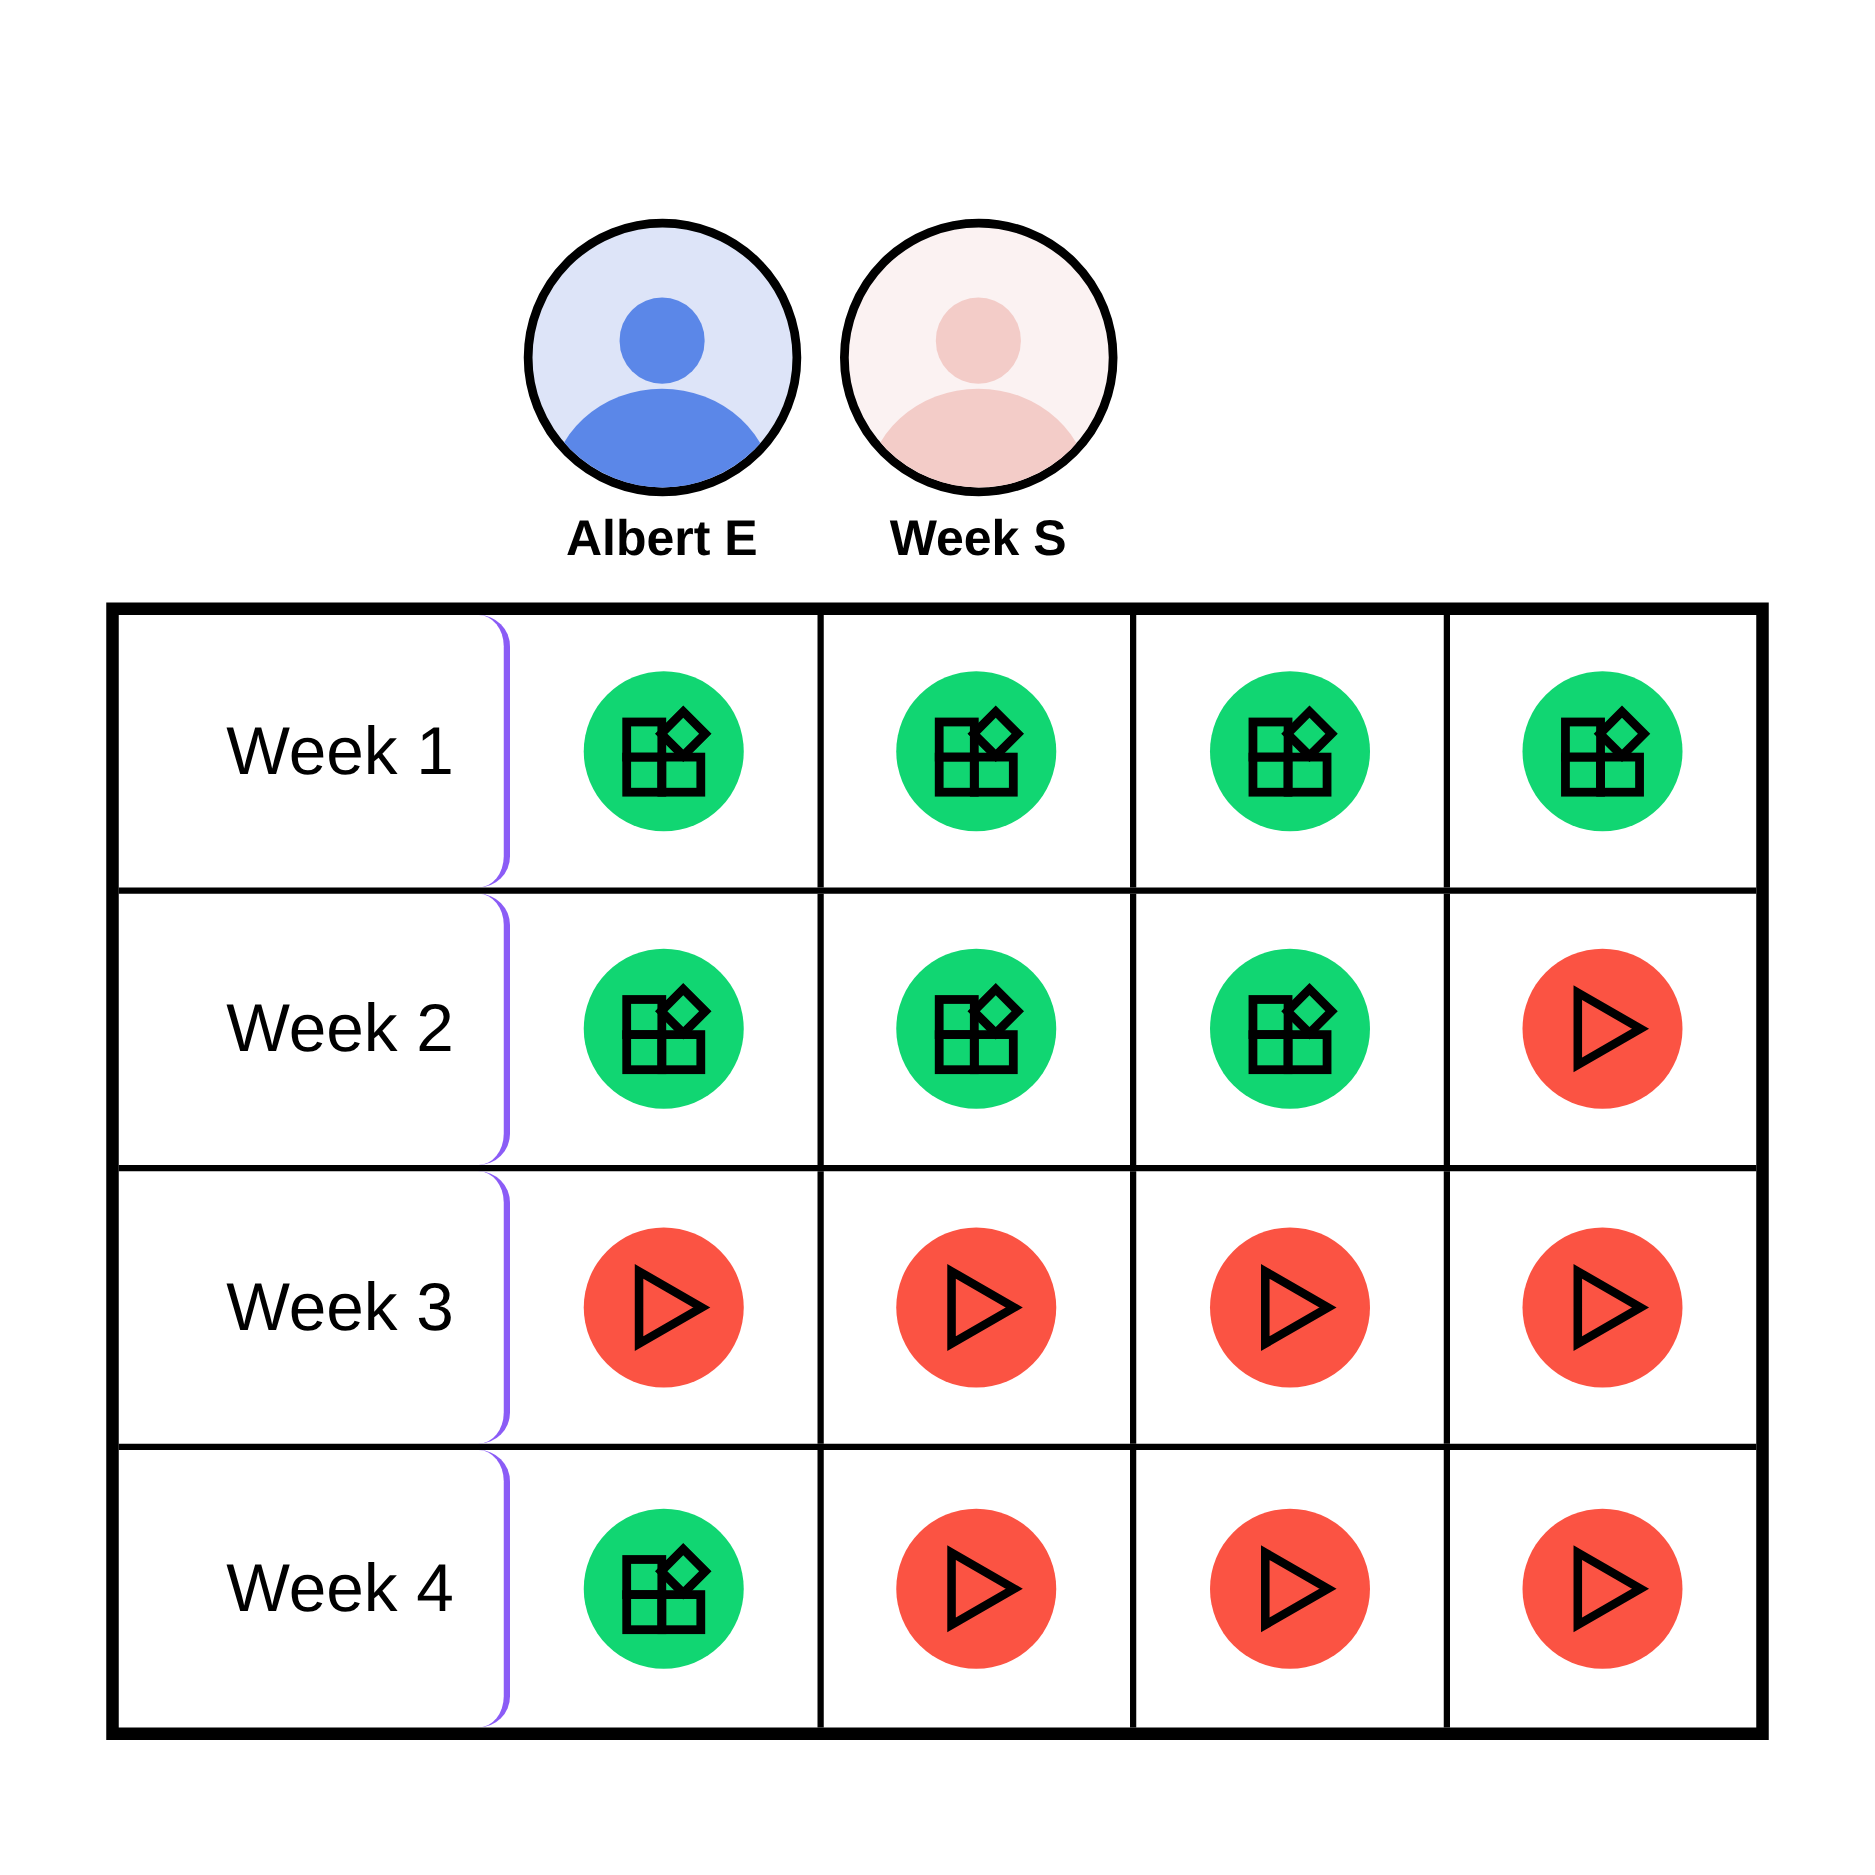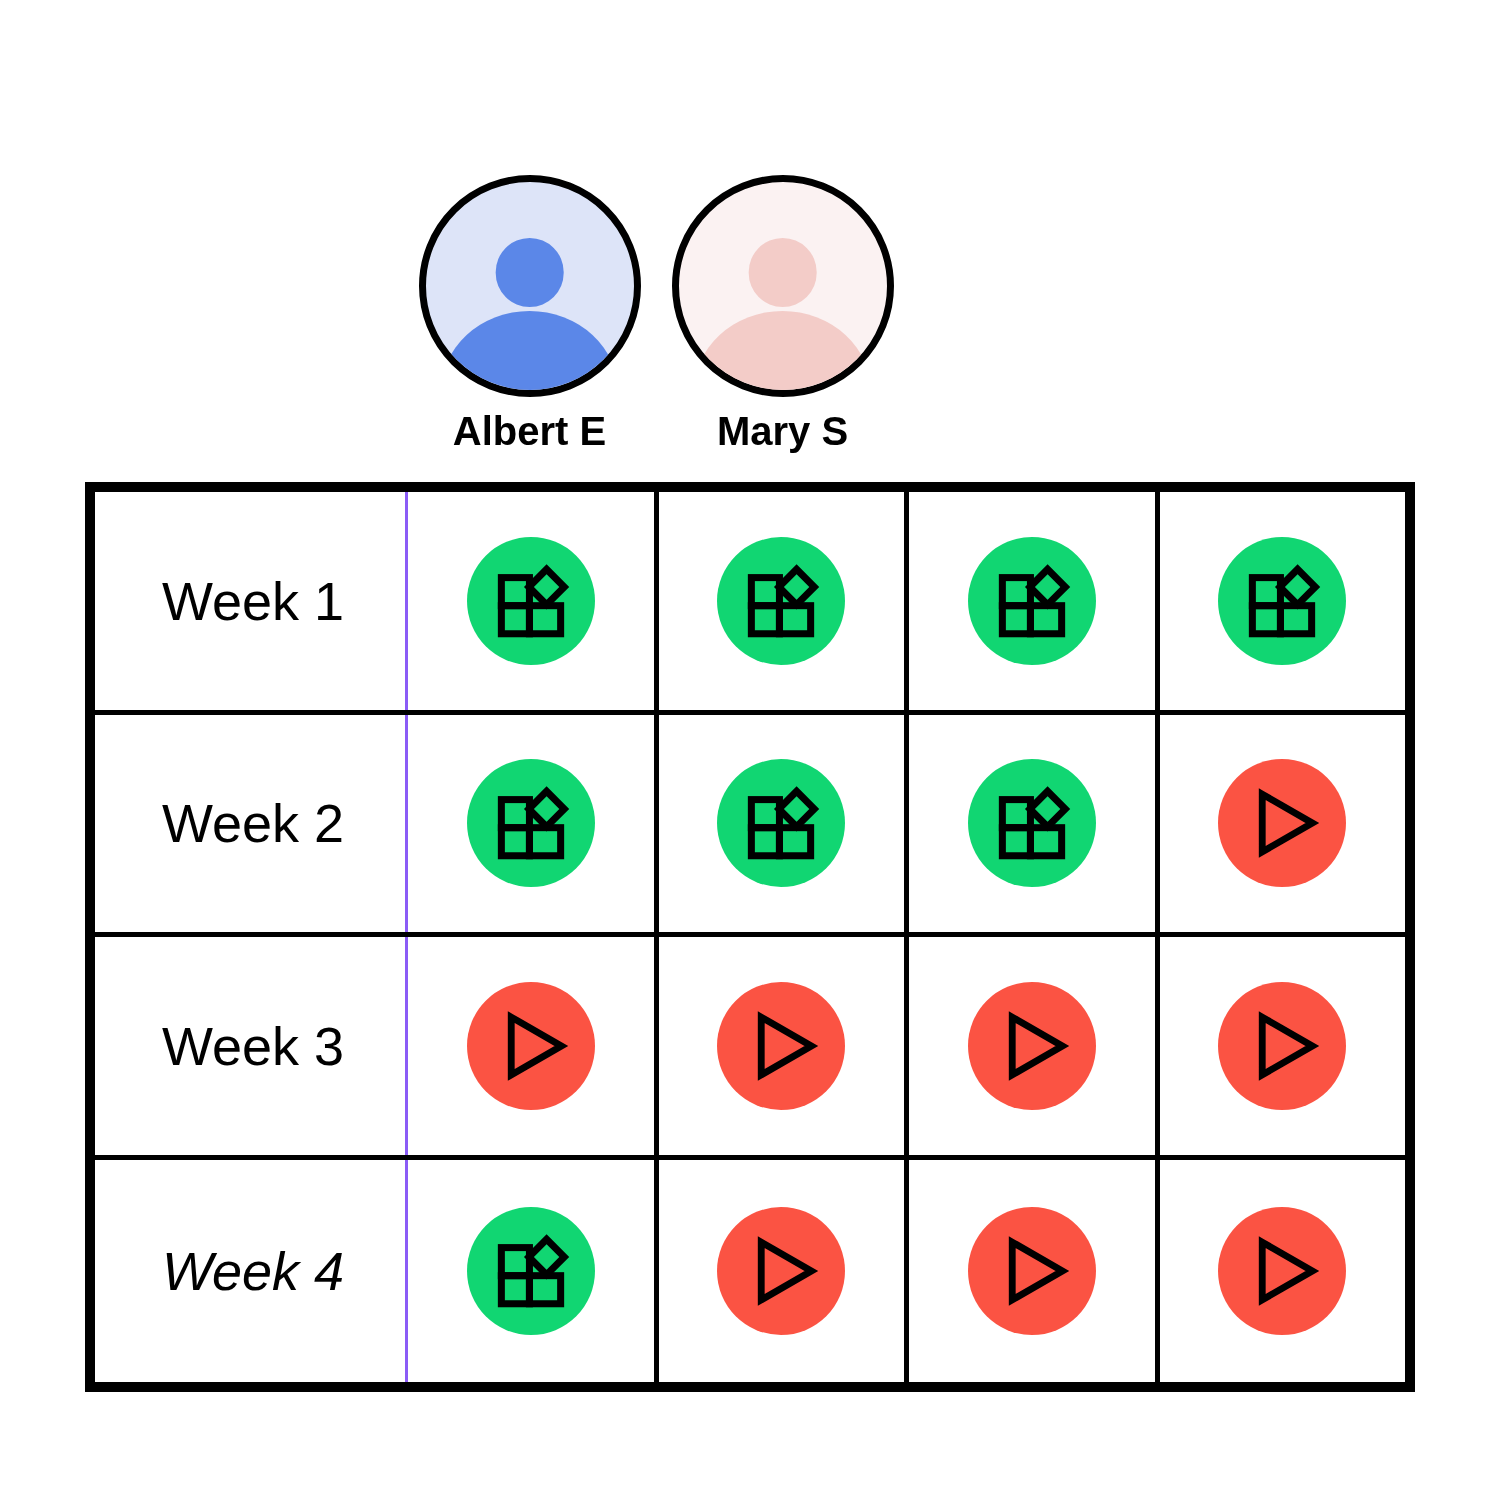--- a/index.html
+++ b/index.html
@@ -84,30 +84,31 @@
     box-sizing: border-box;
     background: #ffffff;
   }
   .grid-row {
     display: flex;
     flex-direction: row;
     height: 25%;
     box-sizing: border-box;
     border-bottom: 5px solid #000000;
   }
-  .grid-row:last-child { border-bottom: none; font-style: italic; }
+  .grid-row:last-child { border-bottom: none; }
 
   .row-label-cell {
     width: 313px;
     flex: 0 0 313px;
     box-sizing: border-box;
-    border-right: 3px solid #8b5cf6;
+    border-right: 5px solid #8b5cf6;
     display: flex;
     align-items: center;
-    padding-left: 67px;
+    padding-left: 86px;
+    border-radius: 25px;
   }
   .row-label {
     font-size: 54px;
     line-height: 1;
     white-space: nowrap;
   }
 
   .status-cell {
     flex: 1 1 0;
     box-sizing: border-box;
@@ -139,21 +140,21 @@
           <div class="head" style="background: rgb(91, 135, 232);"></div>
           <div class="body" style="background: rgb(91, 135, 232);"></div>
         </div>
         <div class="avatar-name">Albert E</div>
       </div>
       <div class="avatar-cell">
         <div class="avatar" style="background: rgb(251, 242, 242);">
           <div class="head" style="background: rgb(243, 204, 200);"></div>
           <div class="body" style="background: rgb(243, 204, 200);"></div>
         </div>
-        <div class="avatar-name">Mary S</div>
+        <div class="avatar-name">Week S</div>
       </div>
     </div>
 
   <div class="grid-table">
       <div class="grid-row">
         <div class="row-label-cell">
           <div class="row-label">Week 1</div>
         </div>
         <div class="status-cell">
           <div class="badge" style="background: rgb(17, 214, 114);">

